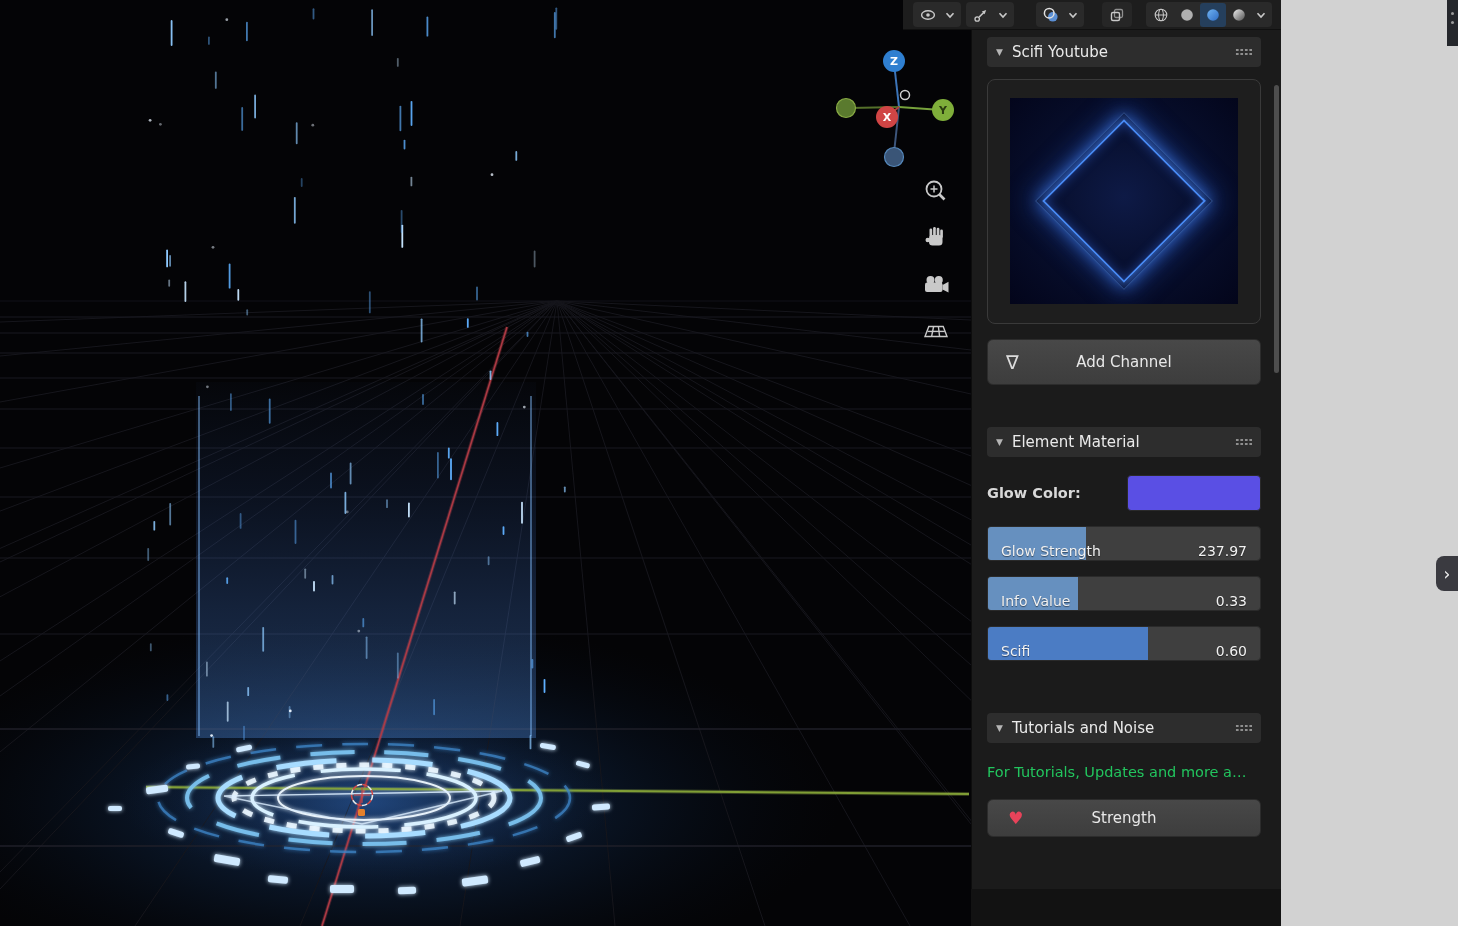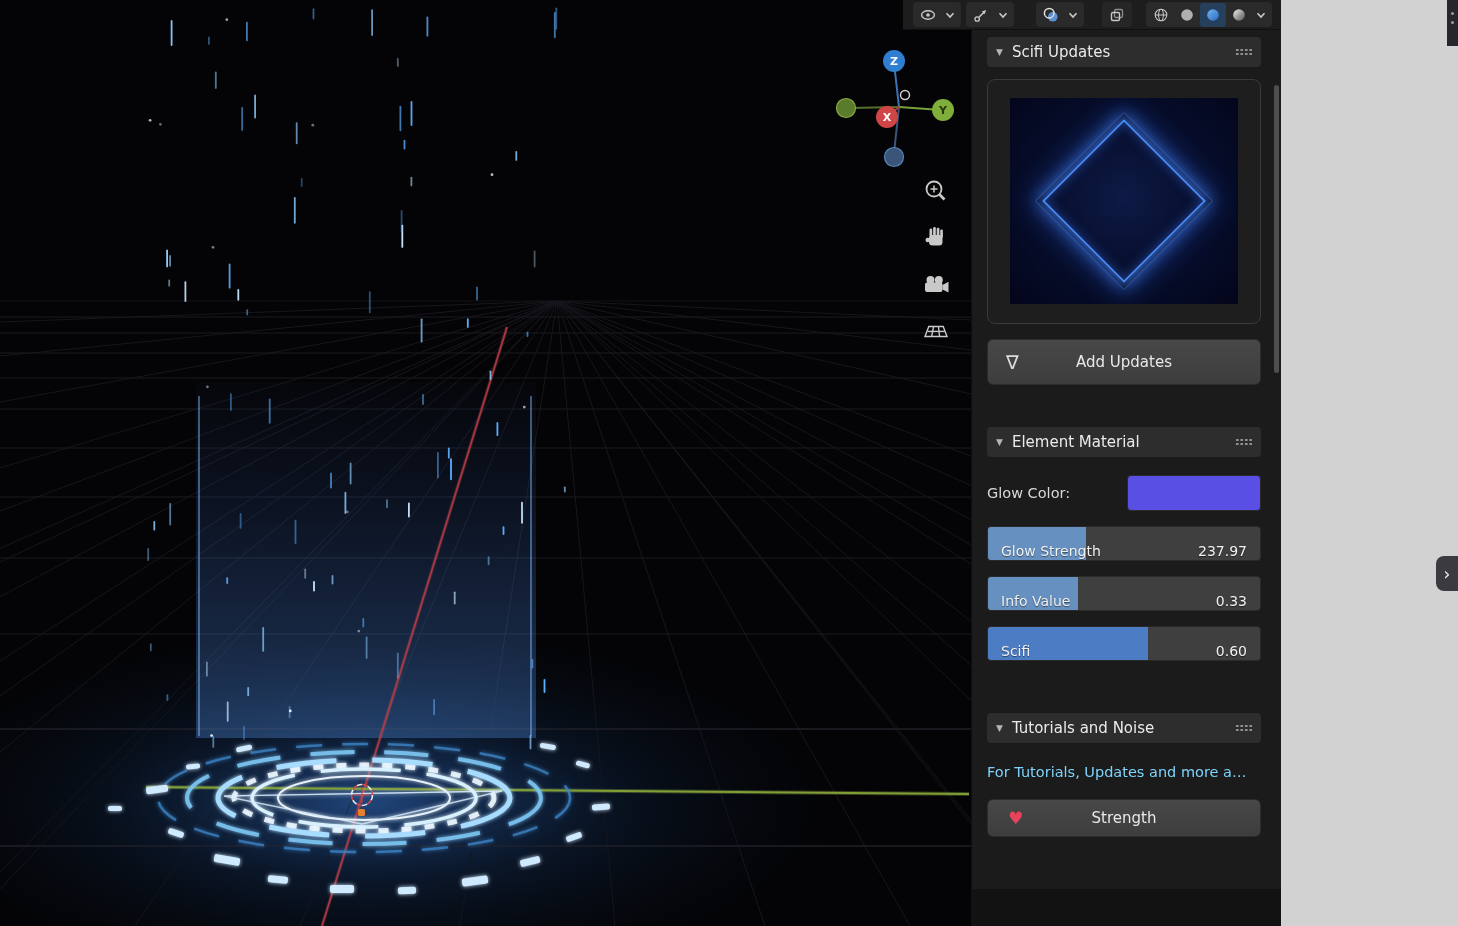--- a/index.html
+++ b/index.html
@@ -44,28 +44,28 @@
            border:2.5px solid #4788f2;
            box-shadow:0 0 16px 3px rgba(70,135,255,.75), inset 0 0 12px rgba(60,120,255,.45);}
   .bigbtn{position:relative;width:100%;height:46px;background:linear-gradient(#484848,#3d3d3d);
           border:1px solid #2c2c2c;border-radius:6px;color:#e8e8e8;font-size:15px;
           display:flex;align-items:center;justify-content:center;
           font-family:"DejaVu Sans","Liberation Sans",sans-serif;}
   .bicon{position:absolute;left:18px;font-size:19px;color:#dcdcdc;line-height:1;}
   .heart{position:absolute;left:20px;font-size:17px;color:#e8435a;line-height:1;}
   .gap-lg{height:42px;} .gap-md{height:37px;}
   .row{display:flex;align-items:center;justify-content:space-between;margin:18px 0 15px 0;}
-  .rlabel{font-size:14.5px;color:#d8d8d8;}
+  .rlabel{font-size:14.5px;color:#d8d8d8;font-weight:bold;}
   .swatch{width:132px;height:34px;border-radius:4px;border:1px solid #2a2a2a;}
   .slider{position:relative;height:35px;border-radius:4px;background:#3f3f3f;overflow:hidden;
           margin-bottom:15px;display:flex;align-items:center;justify-content:space-between;
           padding:0 13px;color:#f2f2f2;font-size:14px;box-sizing:border-box;border:1px solid #2a2a2a;}
   .slider-fill{position:absolute;left:0;top:0;bottom:0;width:0;}
   .slider-label,.slider-value{position:relative;z-index:1;text-shadow:0 1px 1px rgba(0,0,0,.5);margin-top:14px;}
-  .infoline{font-size:14.5px;color:#7dd3fc;margin:0 0 16px 0;line-height:22px;white-space:nowrap;
+  .infoline{font-size:14.5px;color:#22c55e;margin:0 0 16px 0;line-height:22px;white-space:nowrap;
             overflow:hidden;}
   .sub-btn{height:38px;margin-top:3px;}
   #side-scroll{position:absolute;right:2px;top:55px;width:5px;height:288px;background:#4e4e4e;border-radius:3px;}
 
   
   #outer{position:absolute;left:1281px;top:0;width:177px;height:926px;background:#d2d2d2;}
   #collapse-pill{position:absolute;left:155px;top:556px;width:22px;height:35px;background:#3a3a40;
                  border-radius:8px 0 0 8px;color:#ececec;display:flex;align-items:center;
                  justify-content:center;font-size:17px;}
   #frag{position:absolute;left:166px;top:0;width:11px;height:46px;background:#25272c;}
@@ -427,34 +427,34 @@
             <polyline points="2.5,4.2 6,8 9.5,4.2" fill="none" stroke="#c9c9c9" stroke-width="1.6"></polyline>
           </svg>
       </div>
     </div>
   </div>
 
   <aside id="sidebar">
 
     <div class="phead">
       <span class="tri">▼</span>
-      <span class="ptitle">Scifi Updates</span>
+      <span class="ptitle">Scifi Youtube</span>
       <span class="grip"></span>
     </div>
 
     <div class="well">
       <div class="preview">
         <div class="diamond2"></div>
         <div class="diamond"></div>
       </div>
     </div>
 
     <button class="bigbtn">
       <span class="bicon">∇</span>
-      <span>Add Updates</span>
+      <span>Add Channel</span>
     </button>
 
     <div class="gap-lg"></div>
 
     <div class="phead">
       <span class="tri">▼</span>
       <span class="ptitle">Element Material</span>
       <span class="grip"></span>
     </div>
 

